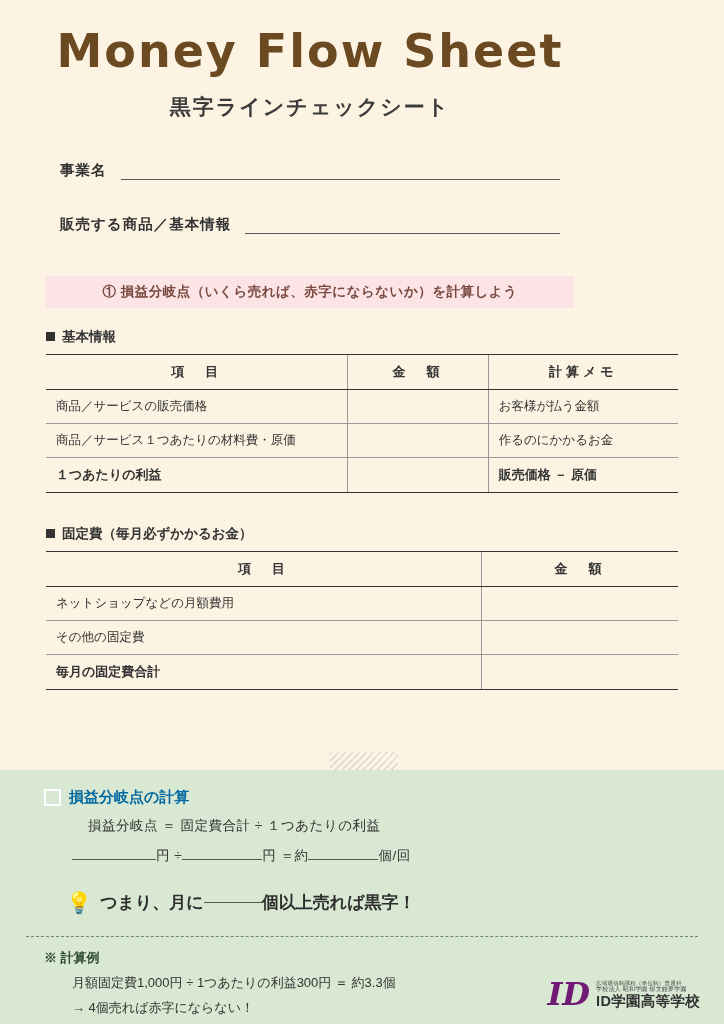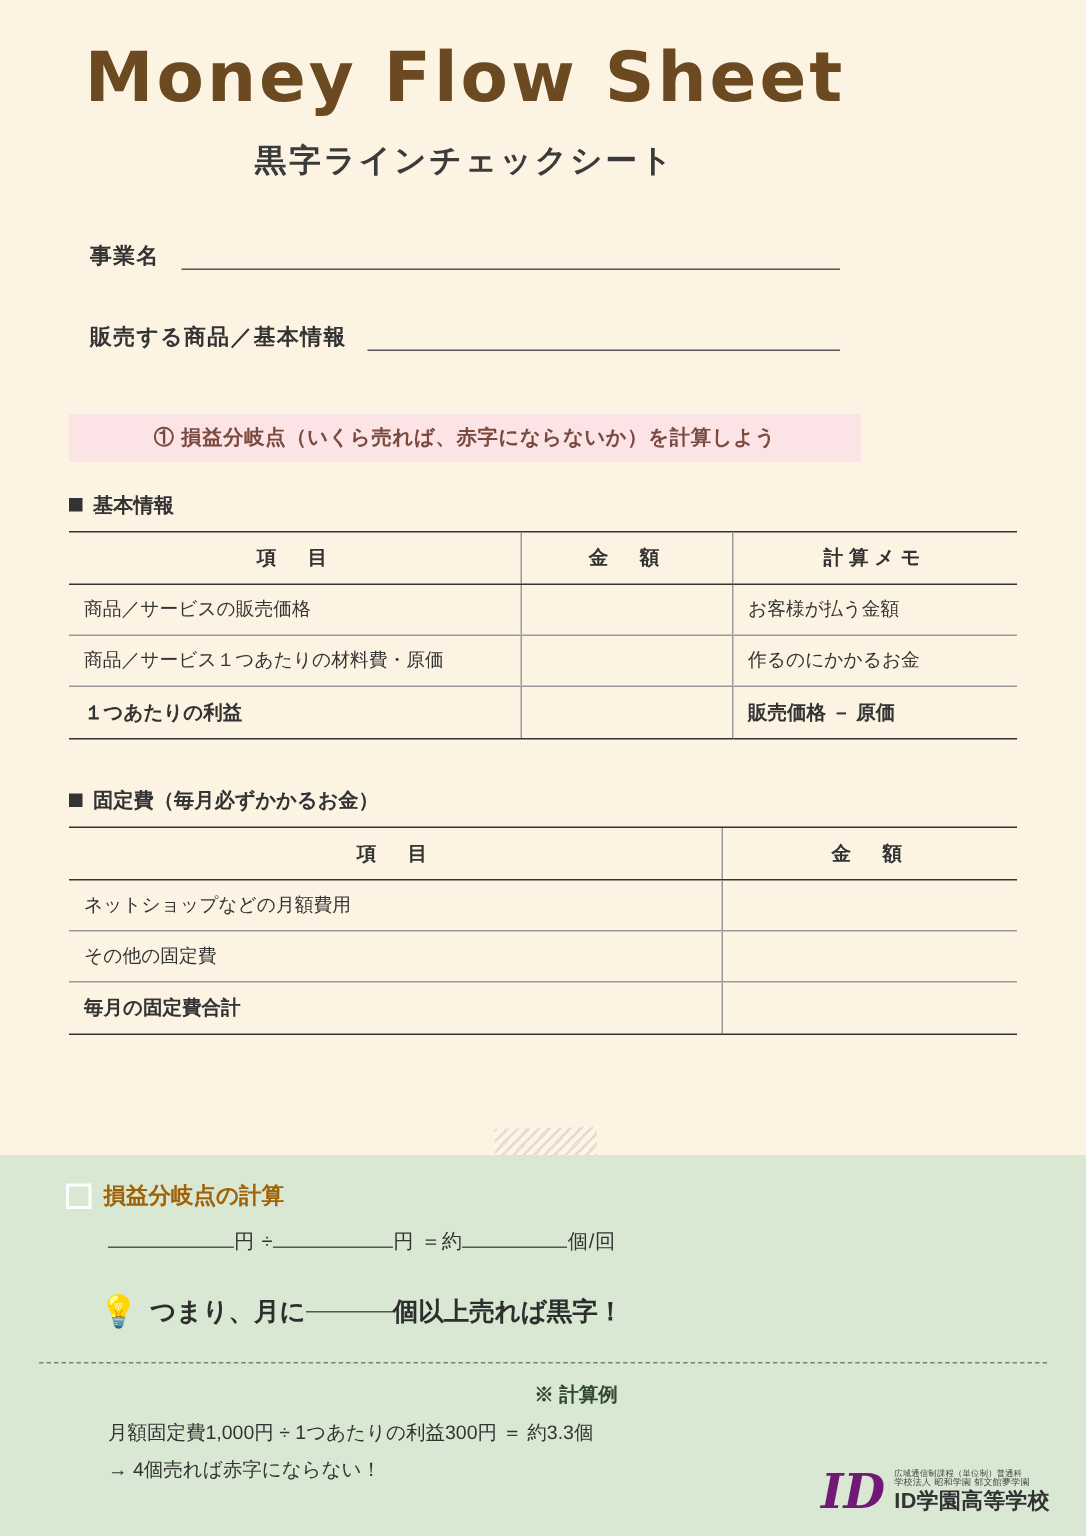--- a/index.html
+++ b/index.html
@@ -154,21 +154,21 @@
     width: 724px;
     height: 254px;
     background: #d9e8d2;
   }
   .gp-head {
     display: flex;
     align-items: center;
     margin: 18px 0 0 44px;
     font-size: 15px;
     font-weight: bold;
-    color: #a16207;
+    color: #0369a1;
   }
   .gp-head .box {
     width: 13px;
     height: 13px;
     border: 2px solid #ffffff;
     background: transparent;
     margin-right: 8px;
   }
   .gp-formula {
     margin: 10px 0 0 88px;
@@ -203,21 +203,20 @@
   }
   .dashed {
     margin: 22px 26px 0 26px;
     border-top: 1.6px dashed #6b8a66;
   }
   .ex-head {
     margin: 12px 0 0 44px;
     font-size: 13px;
     font-weight: bold;
     color: #2f4a2f;
-    text-align: center;
   }
   .ex-line {
     margin: 7px 0 0 72px;
     font-size: 13px;
     color: #333;
   }
 
   
   .logo {
     position: absolute;
@@ -335,20 +334,21 @@
   </table>
 
   <div class="tape"></div>
 
   <div class="green-panel">
     <div class="gp-head">
       <span class="box"></span>
       <span>損益分岐点の計算</span>
     </div>
 
+    <div class="gp-formula">損益分岐点 ＝ 固定費合計 ÷ １つあたりの利益</div>
 
     <div class="gp-blankline">
       <span class="u u84"></span><span>円 ÷</span><span class="u u80"></span><span>円 ＝約</span><span class="u u70"></span><span>個/回</span>
     </div>
 
     <div class="gp-highlight">
       <span class="bulb">💡</span>
       <span>つまり、月に</span>
         <span class="u u58"></span>
         <span>個以上売れば黒字！</span>

